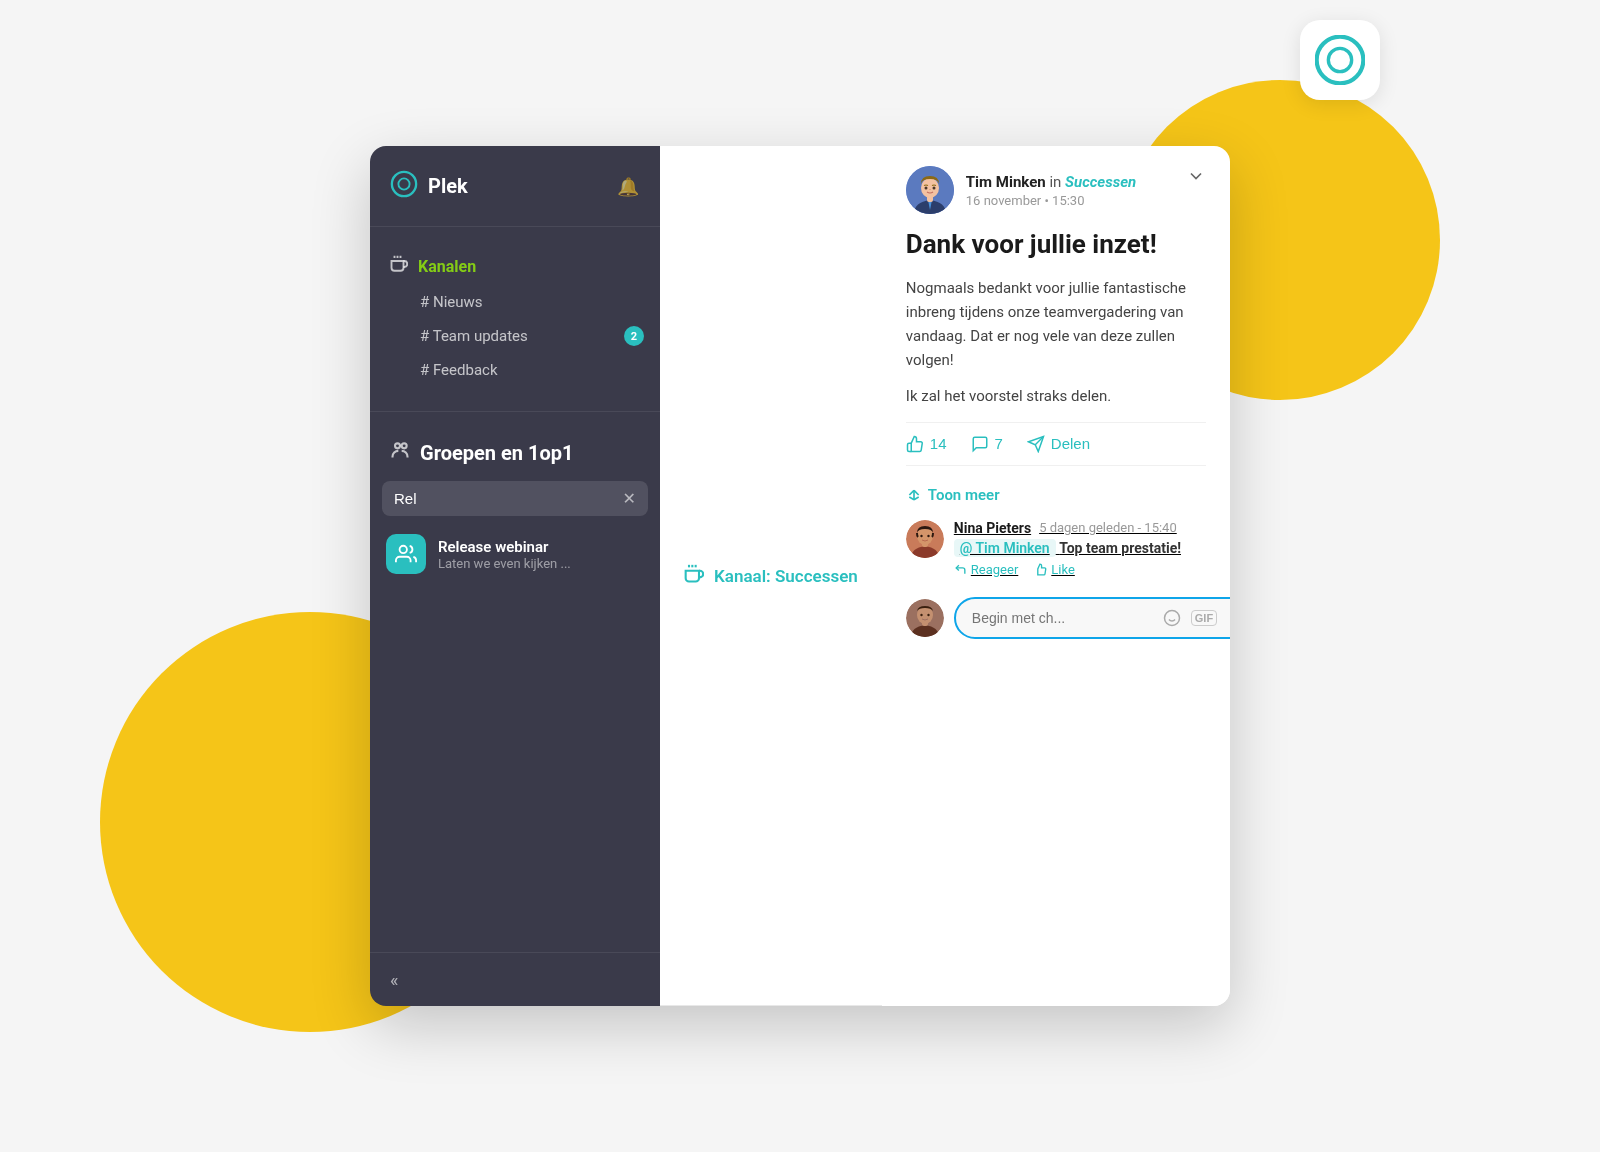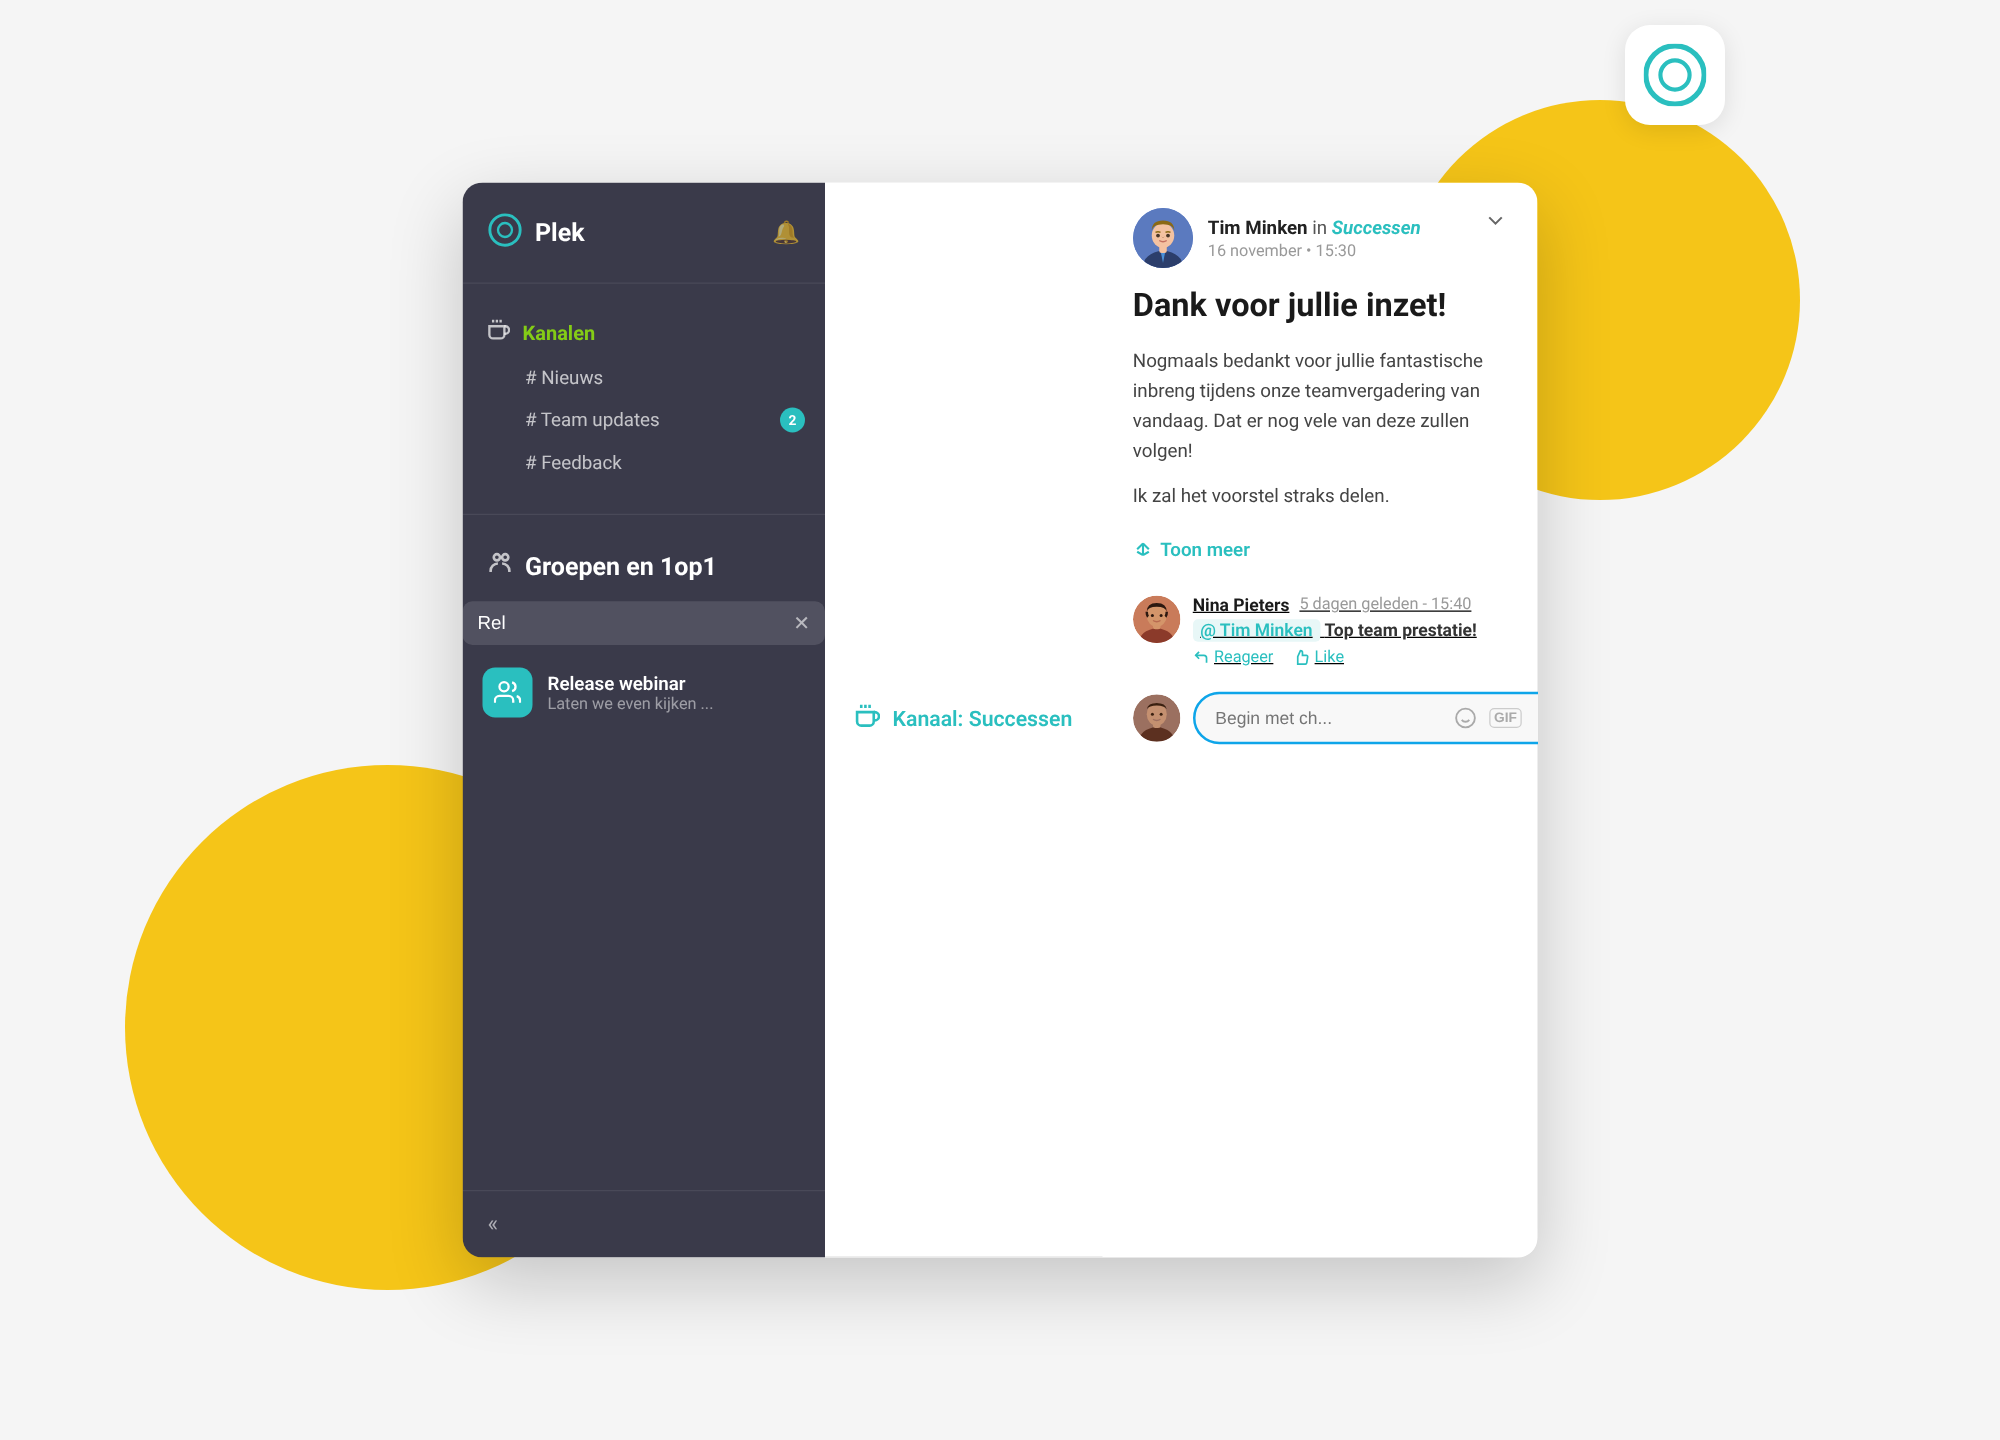--- a/index.html
+++ b/index.html
@@ -170,21 +170,21 @@
       display: flex;
       align-items: center;
       gap: 10px;
       padding: 8px 20px;
       color: white;
       font-weight: 700;
       font-size: 20px;
     }
 
     .search-box {
-      margin: 8px 0;
+      margin: 8px 12px;
       background: rgba(255,255,255,0.12);
       border-radius: 8px;
       display: flex;
       align-items: center;
       padding: 8px 12px;
       gap: 8px;
     }
 
     .search-input {
       background: transparent;
@@ -405,21 +405,21 @@
 
     .toon-meer {
       display: flex;
       align-items: center;
       gap: 6px;
       color: #2abfbf;
       font-weight: 600;
       font-size: 15px;
       cursor: pointer;
       padding: 8px 0;
-      margin-bottom: 12px;
+      margin-bottom: 0;
     }
 
     .comment-section {
       padding-top: 8px;
       text-decoration: underline;
     }
 
     .comment-item {
       display: flex;
       align-items: flex-start;
@@ -704,20 +704,42 @@
           </span>
         </div>
 
         <div class="post-title">Dank voor jullie inzet!</div>
 
         <div class="post-body">
           <p>Nogmaals bedankt voor jullie fantastische inbreng tijdens onze teamvergadering van vandaag. Dat er nog vele van deze zullen volgen!</p>
           <p style="margin-top:12px;">Ik zal het voorstel straks delen.</p>
         </div>
 
+        <div class="post-actions">
+          <button class="post-action-btn">
+            <svg width="18" height="18" viewBox="0 0 24 24" fill="none" stroke="#2abfbf" stroke-width="2">
+              <path d="M14 9V5a3 3 0 0 0-3-3l-4 9v11h11.28a2 2 0 0 0 2-1.7l1.38-9a2 2 0 0 0-2-2.3H14z"></path>
+              <path d="M7 22H4a2 2 0 0 1-2-2v-7a2 2 0 0 1 2-2h3"></path>
+            </svg>
+            <span>14</span>
+          </button>
+          <button class="post-action-btn">
+            <svg width="18" height="18" viewBox="0 0 24 24" fill="none" stroke="#2abfbf" stroke-width="2">
+              <path d="M21 15a2 2 0 0 1-2 2H7l-4 4V5a2 2 0 0 1 2-2h14a2 2 0 0 1 2 2z"></path>
+            </svg>
+            <span>7</span>
+          </button>
+          <button class="post-action-btn">
+            <svg width="18" height="18" viewBox="0 0 24 24" fill="none" stroke="#2abfbf" stroke-width="2">
+              <line x1="22" y1="2" x2="11" y2="13"></line>
+              <polygon points="22 2 15 22 11 13 2 9 22 2"></polygon>
+            </svg>
+            <span>Delen</span>
+          </button>
+        </div>
 
         <div class="toon-meer">
           <svg width="16" height="16" viewBox="0 0 24 24" fill="none" stroke="#2abfbf" stroke-width="2.5">
             <line x1="12" y1="5" x2="12" y2="19"></line>
             <line x1="5" y1="12" x2="12" y2="5"></line>
             <line x1="12" y1="5" x2="19" y2="12"></line>
             <line x1="5" y1="15" x2="12" y2="19"></line>
             <line x1="12" y1="19" x2="19" y2="15"></line>
           </svg>
           <span>Toon meer</span>

